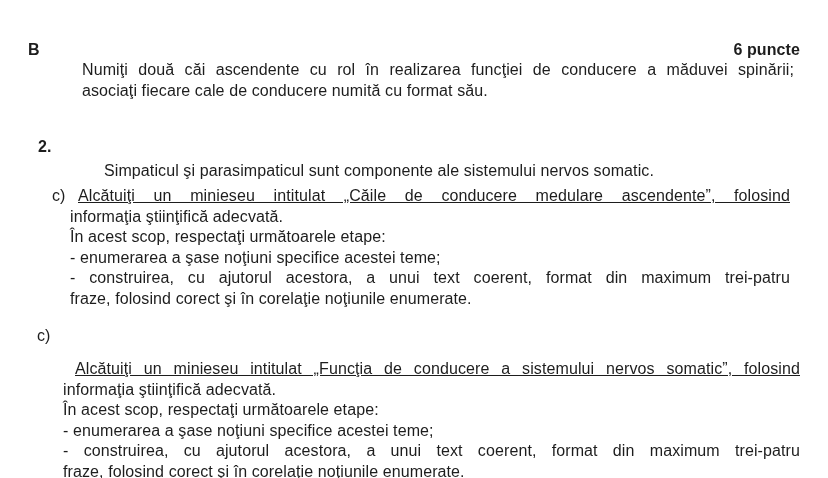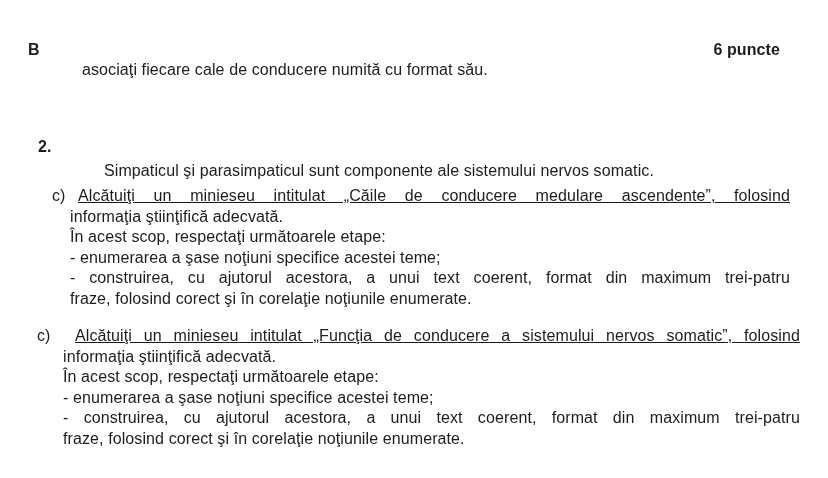--- a/index.html
+++ b/index.html
@@ -17,46 +17,47 @@
   }
   .abs { position: absolute; }
   .line { white-space: nowrap; }
   .just {
     white-space: normal;
     text-align: justify;
     text-align-last: justify;
   }
   
   .section-label { left: 28px; top: 39px; font-weight: bold; }
-  .points-label  { right: 48px; top: 39px; font-weight: bold; }
+  .points-label  { right: 28px; top: 39px; font-weight: bold; }
   
   .intro { left: 82px; top: 59px; width: 712px; }
   
   .item2        { left: 38px; top: 136px; width: 760px; }
   .item2-number { position: absolute; left: 0; top: 0; font-weight: bold; }
   .item2-text   { padding-left: 66px; margin-top: 24px; }
   
   .task      { line-height: 20.5px; }
   .task-c1   { left: 70px; top: 186px; width: 720px; }
   .task-c2   { left: 63px; top: 326px; width: 737px; }
   .marker    { position: absolute; top: 0; }
   .task-c1 .marker { left: -18px; }
   .task-c2 .marker { left: -26px; }
   .task .first { padding-left: 8px; text-decoration: underline; }
-  .task-c2 .first { padding-left: 12px; }
+  .task-c2 .first { padding-left: 12px; margin-top: 33px; }
 </style>
 </head>
 <body>
 
 <div class="page">
 
   <div class="abs section-label">B</div>
   <div class="abs points-label">6 puncte</div>
 
   <div class="abs intro">
+    <div class="line just">Numiţi două căi ascendente cu rol în realizarea funcţiei de conducere a măduvei spinării;</div>
     <div class="line">asociaţi fiecare cale de conducere numită cu format său.</div>
   </div>
 
   <div class="abs item2">
     <span class="item2-number">2.</span>
     <div class="item2-text line">Simpaticul şi parasimpaticul sunt componente ale sistemului nervos somatic.</div>
   </div>
 
   <div class="abs task task-c1">
     <span class="marker">c)</span>

